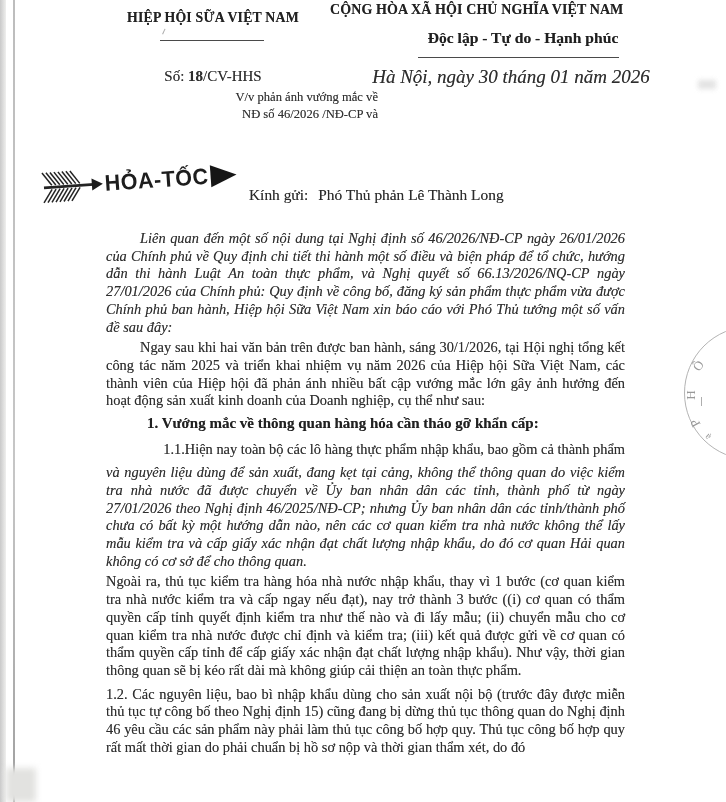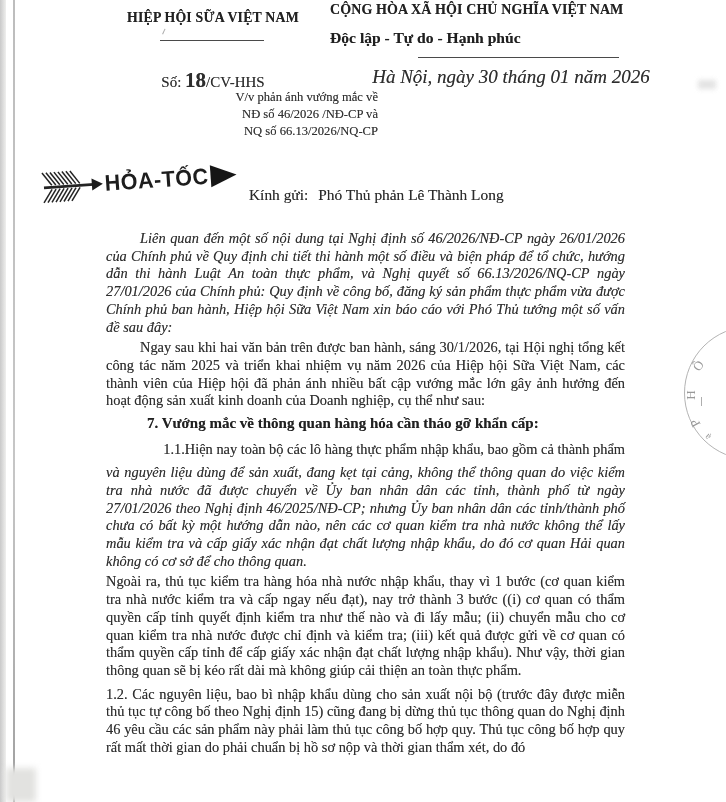--- a/index.html
+++ b/index.html
@@ -25,27 +25,27 @@
   .smudge-right{position:absolute;left:698px;top:80px;width:18px;height:9px;
     background:#dcdcdc;filter:blur(2.5px);opacity:.8;}
 
   
   .org-name{position:absolute;left:48px;top:10px;width:330px;text-align:center;
     font-weight:bold;font-size:13.8px;letter-spacing:.2px;color:#222;}
   .org-underline{position:absolute;left:160px;top:40px;width:104px;height:0;
     border-top:1.6px solid #4a4a4a;}
   .doc-number{position:absolute;left:48px;top:68px;width:330px;text-align:center;
     font-size:15px;}
-  .doc-number b{font-size:21px;}
+  .doc-number b{font-size:15px;}
   .subject{position:absolute;left:48px;top:89px;width:330px;text-align:right;
     font-size:12.6px;line-height:17px;color:#333;}
 
   .motto-1{position:absolute;left:330px;top:2px;width:386px;
     font-weight:bold;font-size:14px;letter-spacing:.1px;color:#222;}
-  .motto-2{position:absolute;left:330px;top:29px;width:386px;
+  .motto-2{position:absolute;left:330px;top:29px;width:386px;text-align:center;
     font-weight:bold;font-size:15.6px;color:#1f1f1f;}
   .motto-underline{position:absolute;left:418px;top:57px;width:201px;height:0;
     border-top:1.6px solid #4a4a4a;}
   .place-date{position:absolute;left:318px;top:66px;width:386px;text-align:center;
     font-style:italic;font-size:19px;color:#2e2e2e;}
 
   
   .urgent-stamp{position:absolute;left:42px;top:168px;display:flex;align-items:center;
     transform:rotate(-4deg);transform-origin:left center;}
   .stamp-text{font-family:"Liberation Sans","DejaVu Sans",sans-serif;
@@ -96,21 +96,20 @@
   <div class="corner-smudge"></div>
   <div class="tick-mark"></div>
   <div class="smudge-right"></div>
 
   <div class="org-name ink">HIỆP HỘI SỮA VIỆT NAM</div>
   <div class="org-underline"></div>
   <div class="doc-number ink"><span>Số: </span><b>18</b><span>/CV-HHS</span></div>
   <div class="subject ink">
     <div>V/v phản ánh vướng mắc về</div>
     <div>NĐ số 46/2026 /NĐ-CP và</div>
-    <div>NQ số 66.13/2026/NQ-CP</div>
   </div>
 
   <div class="motto-1 ink">CỘNG HÒA XÃ HỘI CHỦ NGHĨA VIỆT NAM</div>
   <div class="motto-2 ink">Độc lập - Tự do - Hạnh phúc</div>
   <div class="motto-underline"></div>
   <div class="place-date ink">Hà Nội, ngày 30 tháng 01 năm 2026</div>
 
   <div class="urgent-stamp">
     <span>
       <svg class="feather-svg" width="62" height="40" viewBox="0 0 62 40">
@@ -140,21 +139,21 @@
     <span class="stamp-arrowhead"></span>
   </div>
 
   <div class="recipient-line ink">
     <span>Kính gửi:</span><span class="gap"></span><span>Phó Thủ phản Lê Thành Long</span>
   </div>
 
   <div class="body-col ink">
     <p class="para p-indent mb-sm">Liên quan đến một số nội dung tại Nghị định số 46/2026/NĐ-CP ngày 26/01/2026 của Chính phủ về Quy định chi tiết thi hành một số điều và biện pháp để tổ chức, hướng dẫn thi hành Luật An toàn thực phẩm, và Nghị quyết số 66.13/2026/NQ-CP ngày 27/01/2026 của Chính phủ: Quy định về công bố, đăng ký sản phẩm thực phẩm vừa được Chính phủ ban hành, Hiệp hội Sữa Việt Nam xin báo cáo với Phó Thủ tướng một số vấn đề sau đây:</p>
     <p class="para p-indent">Ngay sau khi hai văn bản trên được ban hành, sáng 30/1/2026, tại Hội nghị tổng kết công tác năm 2025 và triển khai nhiệm vụ năm 2026 của Hiệp hội Sữa Việt Nam, các thành viên của Hiệp hội đã phản ánh nhiều bất cập vướng mắc lớn gây ảnh hưởng đến hoạt động sản xuất kinh doanh của Doanh nghiệp, cụ thể như sau:</p>
-    <p class="para section-heading">7.  Vướng mắc về thông quan hàng hóa cần tháo gỡ khẩn cấp:</p>
+    <p class="para section-heading">1.  Vướng mắc về thông quan hàng hóa cần tháo gỡ khẩn cấp:</p>
     <p class="para p-single mb-md">1.1.Hiện nay toàn bộ các lô hàng thực phẩm nhập khẩu, bao gồm cả thành phẩm</p>
     <p class="para mb-sm">và nguyên liệu dùng để sản xuất, đang kẹt tại cảng, không thể thông quan do việc kiểm tra nhà nước đã được chuyển về Ủy ban nhân dân các tỉnh, thành phố từ ngày 27/01/2026 theo Nghị định 46/2025/NĐ-CP; nhưng Ủy ban nhân dân các tỉnh/thành phố chưa có bất kỳ một hướng dẫn nào, nên các cơ quan kiểm tra nhà nước không thể lấy mẫu kiểm tra và cấp giấy xác nhận đạt chất lượng nhập khẩu, do đó cơ quan Hải quan không có cơ sở để cho thông quan.</p>
     <p class="para mb-md">Ngoài ra, thủ tục kiểm tra hàng hóa nhà nước nhập khẩu, thay vì 1 bước (cơ quan kiểm tra nhà nước kiểm tra và cấp ngay nếu đạt), nay trở thành 3 bước ((i) cơ quan có thẩm quyền cấp tỉnh quyết định kiểm tra như thế nào và đi lấy mẫu; (ii) chuyển mẫu cho cơ quan kiểm tra nhà nước được chỉ định và kiểm tra; (iii) kết quả được gửi về cơ quan có thẩm quyền cấp tỉnh để cấp giấy xác nhận đạt chất lượng nhập khẩu). Như vậy, thời gian thông quan sẽ bị kéo rất dài mà không giúp cải thiện an toàn thực phẩm.</p>
     <p class="para">1.2. Các nguyên liệu, bao bì nhập khẩu dùng cho sản xuất nội bộ (trước đây được miễn thủ tục tự công bố theo Nghị định 15) cũng đang bị dừng thủ tục thông quan do Nghị định 46 yêu cầu các sản phẩm này phải làm thủ tục công bố hợp quy. Thủ tục công bố hợp quy rất mất thời gian do phải chuẩn bị hồ sơ nộp và thời gian thẩm xét, do đó</p>
   </div>
 
   <div class="seal-window">
     <div class="seal-circle"></div>
   </div>
   <span class="seal-letter seal-l1">Ô</span>

